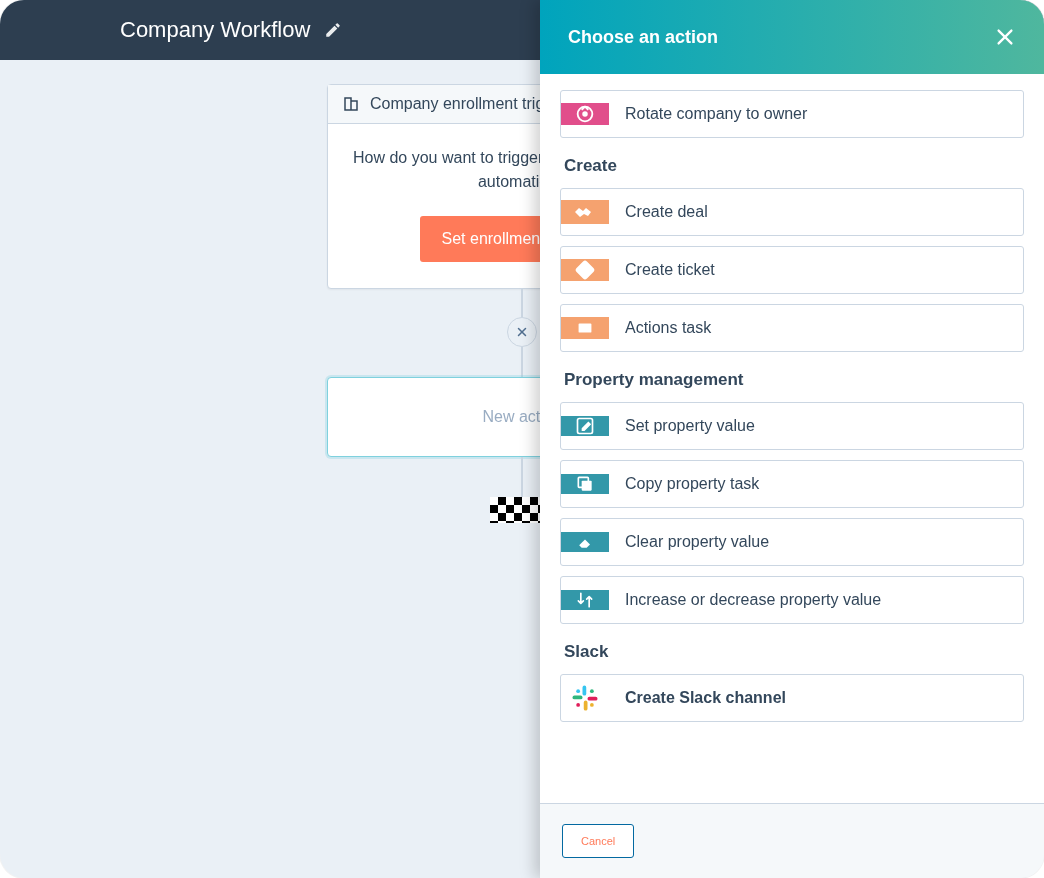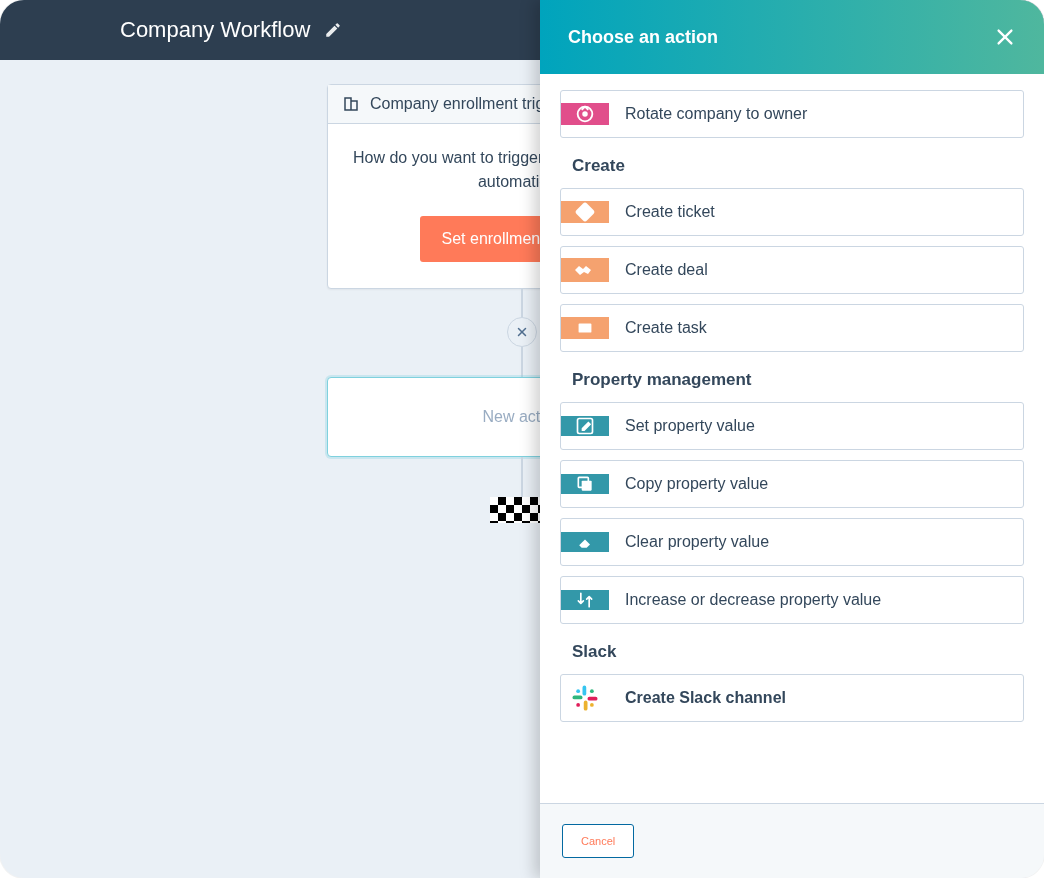--- a/index.html
+++ b/index.html
@@ -127,21 +127,21 @@
     padding: 0 28px;
   }
   .panel-title { font-size: 18px; font-weight: 600; }
   .panel-close { cursor: pointer; }
   .panel-body {
     flex: 1;
     overflow-y: auto;
     padding: 16px 20px 8px;
     background: #fff;
   }
-  .section-label { font-size: 17px; font-weight: 700; color: #33475b; margin: 18px 12px 12px; }
+  .section-label { font-size: 17px; font-weight: 700; color: #33475b; margin: 18px 4px 12px; }
   .action-row {
     display: flex;
     align-items: center;
     border: 1px solid #cbd6e2;
     border-radius: 3px;
     margin-bottom: 10px;
     background: #fff;
     cursor: pointer;
     overflow: hidden;
   }
@@ -255,44 +255,44 @@
               <circle cx="12" cy="12" r="2" fill="#fff"></circle>
             </svg>
         </div>
         <div class="action-label">Rotate company to owner</div>
       </div>
 
       <div class="section-label">Create</div>
 
       <div class="action-row">
         <div class="action-icon icon-bg-orange">
+          <svg width="24" height="24" viewBox="0 0 24 24" fill="#fff">
+              <path d="M2 12l4-4 4 3 3-3 5 4-3 4-4-2-4 3-5-5z"></path>
+            </svg>
+        </div>
+        <div class="action-label">Create deal</div>
+      </div>
+
+      <div class="action-row">
+        <div class="action-icon icon-bg-orange">
           <svg width="22" height="22" viewBox="0 0 24 24" fill="#fff">
               <rect x="4" y="4" width="16" height="16" rx="3" transform="rotate(45 12 12)"></rect>
             </svg>
         </div>
         <div class="action-label">Create ticket</div>
-      </div>
-
-      <div class="action-row">
-        <div class="action-icon icon-bg-orange">
-          <svg width="24" height="24" viewBox="0 0 24 24" fill="#fff">
-              <path d="M2 12l4-4 4 3 3-3 5 4-3 4-4-2-4 3-5-5z"></path>
-            </svg>
-        </div>
-        <div class="action-label">Create deal</div>
       </div>
 
       <div class="action-row">
         <div class="action-icon icon-bg-orange">
           <svg width="22" height="22" viewBox="0 0 24 24" fill="none" stroke="#fff" stroke-width="2">
               <rect x="4" y="6" width="16" height="12" rx="2" fill="#fff" stroke="none"></rect>
               <rect x="4" y="6" width="16" height="12" rx="2" fill="none" stroke="#f5a26f"></rect>
             </svg>
         </div>
-        <div class="action-label">Create task</div>
+        <div class="action-label">Actions task</div>
       </div>
 
       <div class="section-label">Property management</div>
 
       <div class="action-row">
         <div class="action-icon icon-bg-teal">
           <svg width="20" height="20" viewBox="0 0 24 24" fill="none" stroke="#fff" stroke-width="2">
               <rect x="3" y="3" width="18" height="18" rx="2"></rect>
               <path d="M9 15l7-7 2 2-7 7H9v-2z" fill="#fff"></path>
             </svg>
@@ -300,21 +300,21 @@
         <div class="action-label">Set property value</div>
       </div>
 
       <div class="action-row">
         <div class="action-icon icon-bg-teal">
           <svg width="20" height="20" viewBox="0 0 24 24" fill="#fff">
               <rect x="8" y="8" width="12" height="12" rx="1"></rect>
               <rect x="4" y="4" width="12" height="12" rx="1" fill="none" stroke="#fff" stroke-width="2"></rect>
             </svg>
         </div>
-        <div class="action-label">Copy property value</div>
+        <div class="action-label">Copy property task</div>
       </div>
 
       <div class="action-row">
         <div class="action-icon icon-bg-teal">
           <svg width="20" height="20" viewBox="0 0 24 24" fill="#fff">
               <path d="M5 16l7-7 6 6-4 4H8l-3-3z"></path>
             </svg>
         </div>
         <div class="action-label">Clear property value</div>
       </div>

